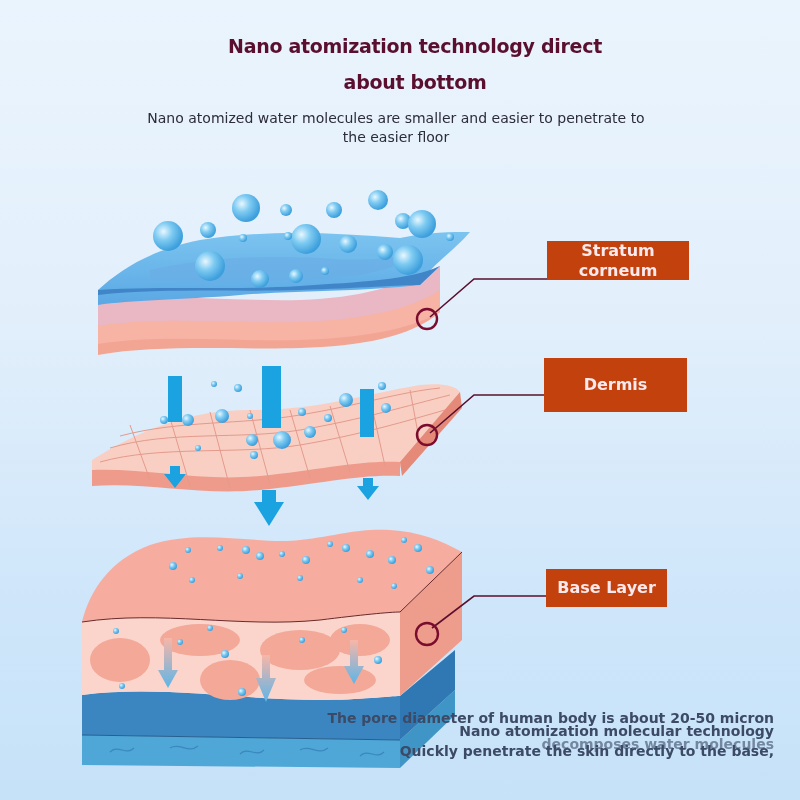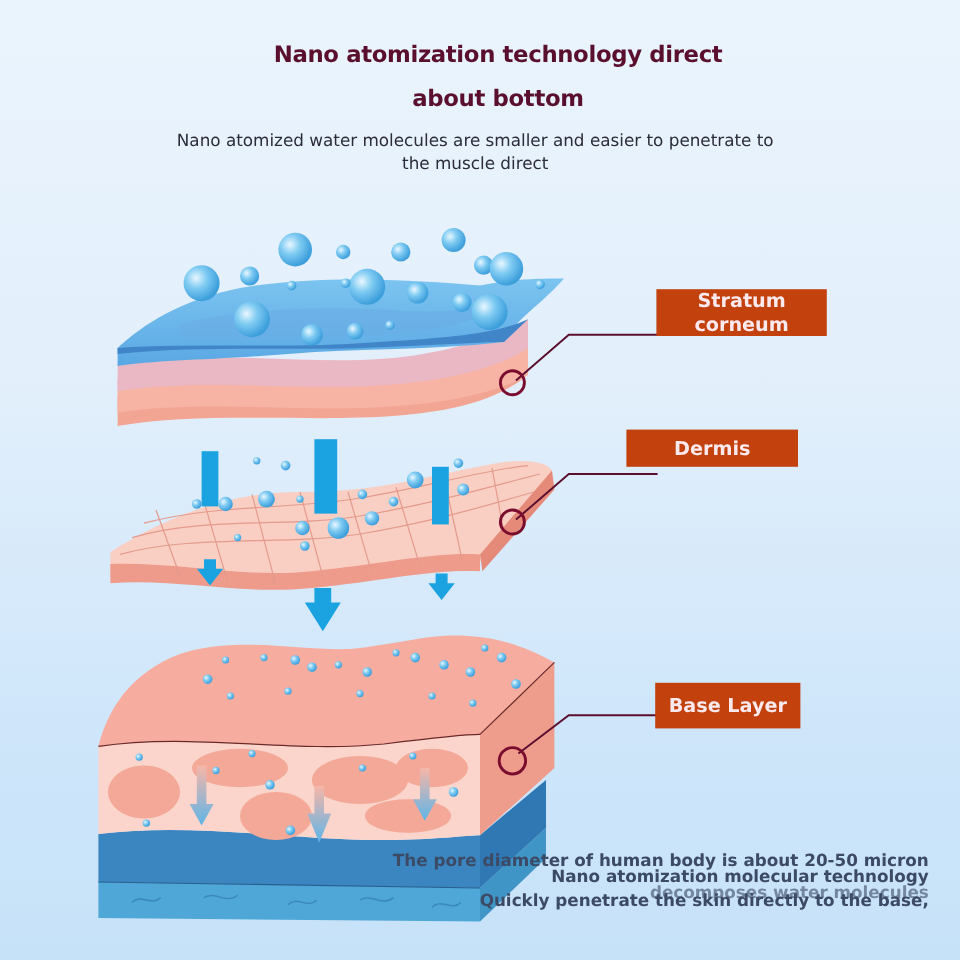--- a/index.html
+++ b/index.html
@@ -20,21 +20,21 @@
 </head>
 <body>
 
 <div class="title">
   <div>Nano atomization technology direct</div>
   <div>about bottom</div>
 </div>
 
 <div class="subtitle">
   <div>Nano atomized water molecules are smaller and easier to penetrate to</div>
-  <div>the muscle direct</div>
+  <div>the easier floor</div>
 </div>
 
 <svg width="800" height="800" viewBox="0 0 800 800">
   <defs>
     <radialGradient id="bub" cx="35%" cy="35%" r="65%">
       <stop offset="0%" stop-color="#e8f7ff"></stop>
       <stop offset="45%" stop-color="#7fcbf2"></stop>
       <stop offset="100%" stop-color="#3d9fdc"></stop>
     </radialGradient>
     <linearGradient id="waterTop" x1="0" y1="0" x2="0" y2="1">
@@ -215,21 +215,21 @@
   </g>
 </svg>
 
 <div class="label-box" style="left:547px;top:241px;width:142px;height:39px;">
   <div>
     <div>Stratum</div>
     <div>corneum</div>
   </div>
 </div>
 
-<div class="label-box" style="left:522px;top:358px;width:143px;height:31px;">
+<div class="label-box" style="left:544px;top:358px;width:143px;height:54px;">
   <span>Dermis</span>
 </div>
 
 <div class="label-box" style="left:546px;top:558px;width:121px;height:38px;margin-top:11px;">
   <span>Base Layer</span>
 </div>
 
 <div class="footnote">
   <div>The pore diameter of human body is about 20-50 micron</div>
   <div>Nano atomization molecular technology</div>

